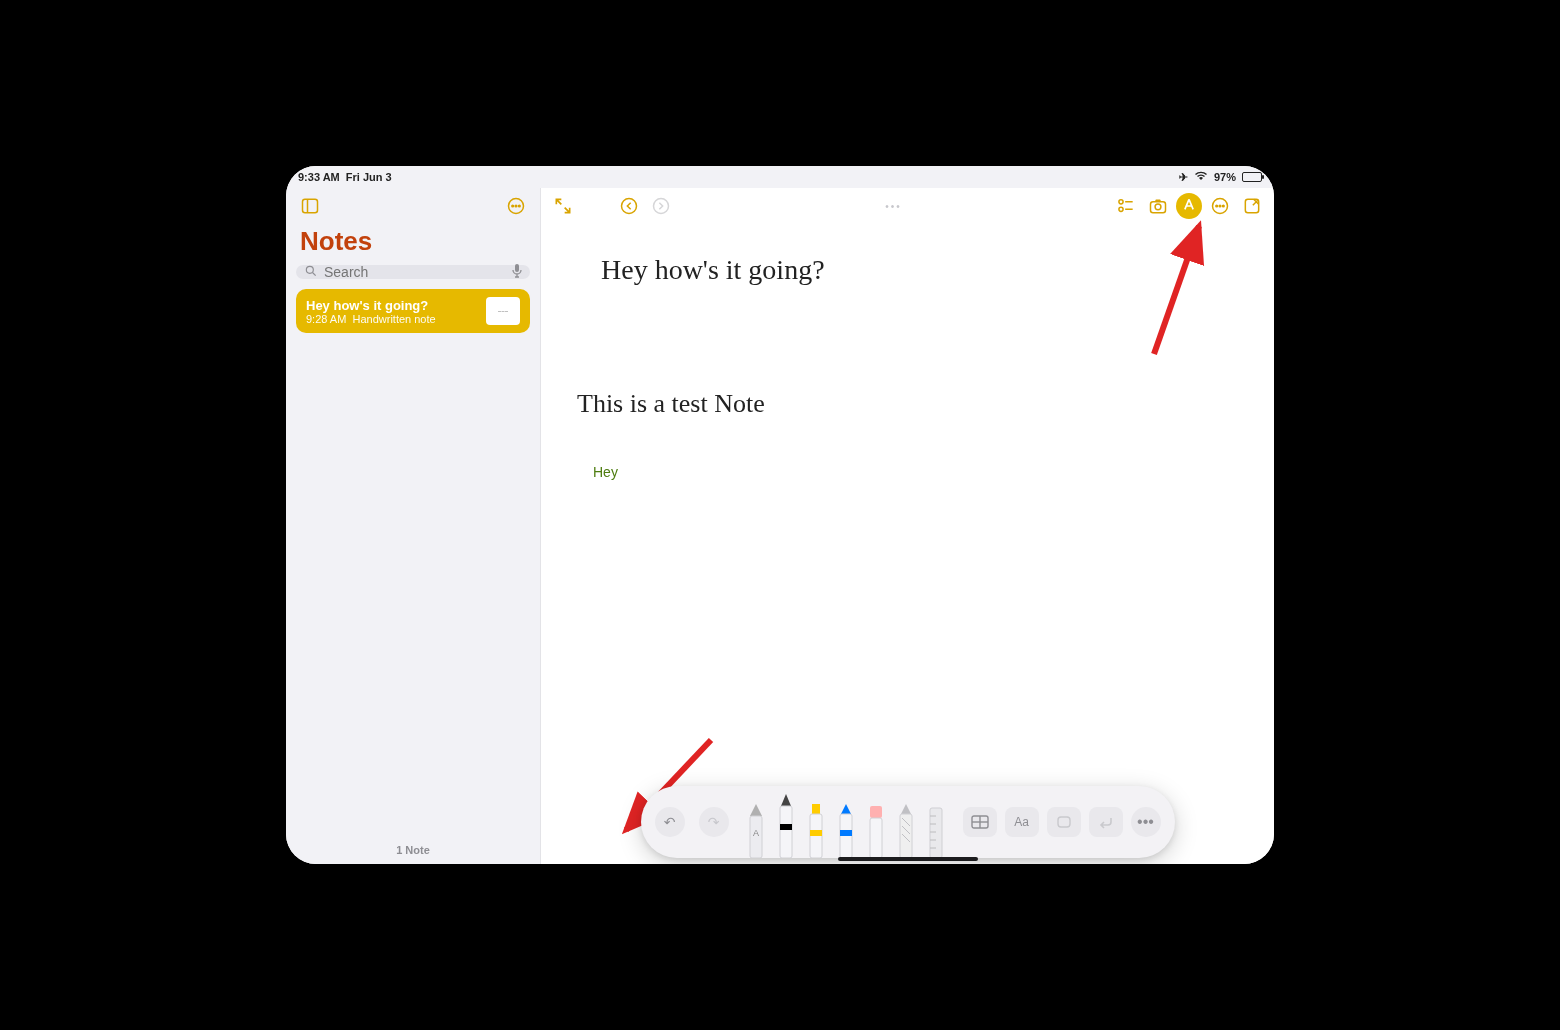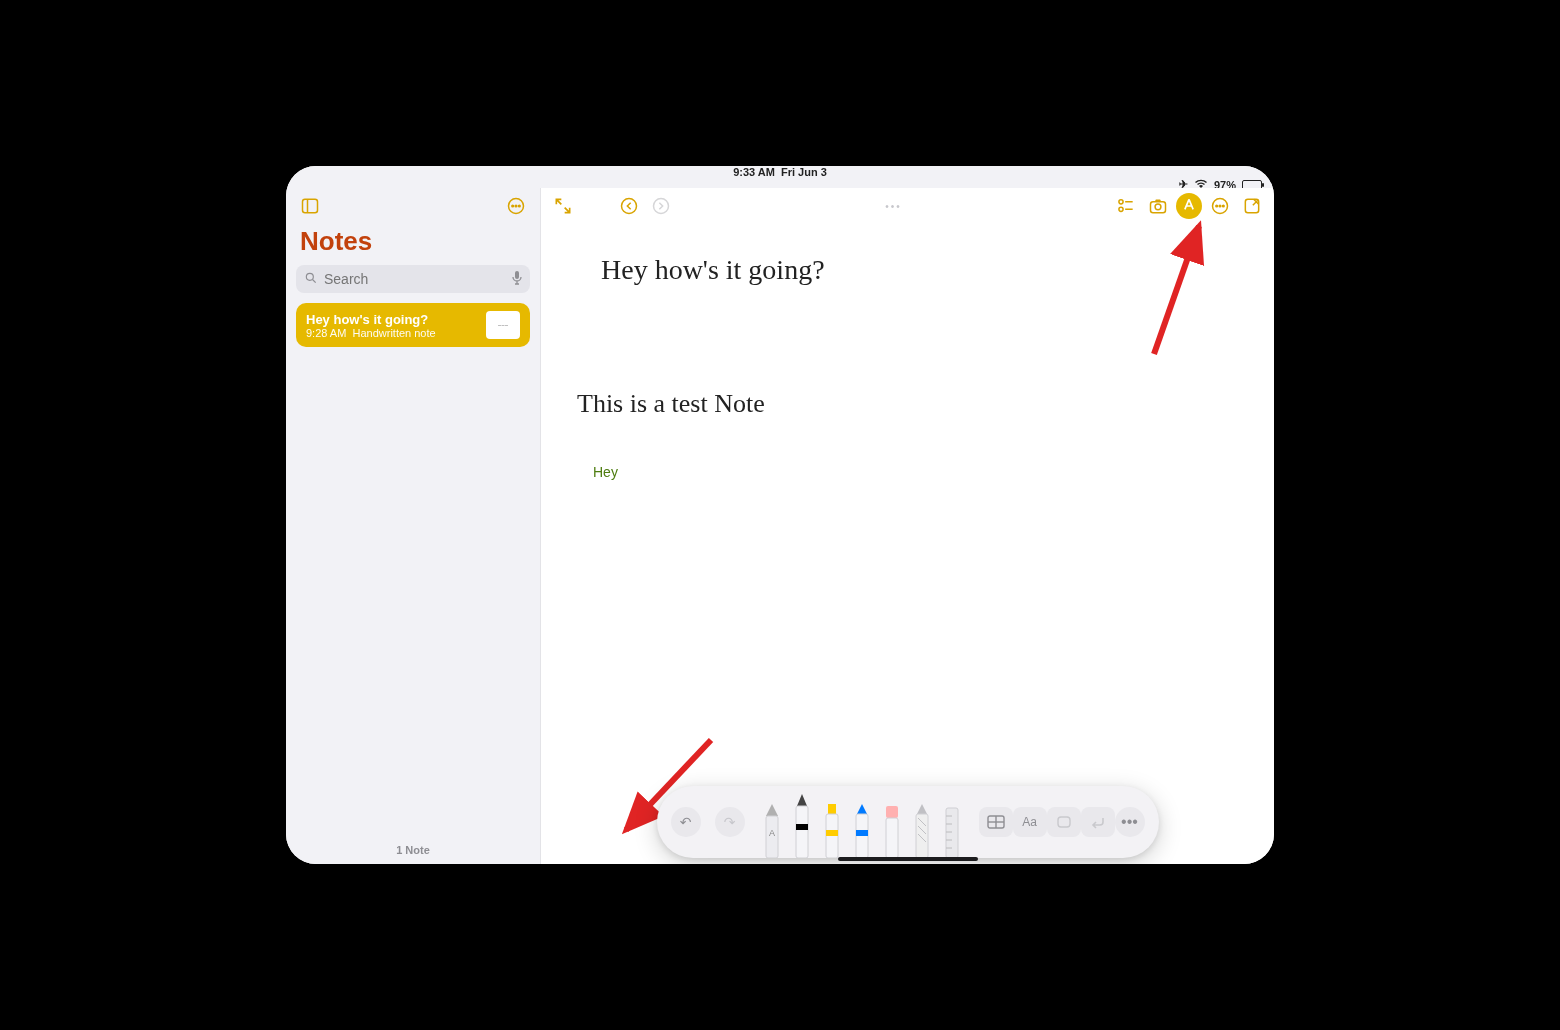--- a/index.html
+++ b/index.html
@@ -25,41 +25,40 @@
     display:flex; flex-direction:column;
     position:relative;
   }
   .statusbar {
     height:22px;
     display:flex; align-items:center;
     padding:0 12px;
     font-size:11px; font-weight:600;
     color:#222;
     background:#f2f2f6;
-    flex-direction:column;
   }
   .statusbar .sb-left { display:flex; gap:6px; }
   .statusbar .sb-right { margin-left:auto; display:flex; gap:6px; align-items:center; }
   .battery { width:20px; height:10px; border:1px solid #222; border-radius:2px; position:relative; }
   .battery::after{content:"";position:absolute;right:-3px;top:2px;width:2px;height:4px;background:#222;border-radius:1px;}
   .battery .fill{height:100%;background:#222;border-radius:1px;}
   
   .content { flex:1; display:flex; min-height:0; }
   .sidebar {
     width:255px; background:#f2f2f6;
     display:flex; flex-direction:column;
     border-right:1px solid #e3e3e7;
   }
   .sb-toolbar { height:36px; display:flex; align-items:center; padding:0 10px; gap:10px; }
   .icon-btn { width:28px; height:28px; display:flex; align-items:center; justify-content:center; color:#d9a400; cursor:pointer; border-radius:6px;}
   .icon-btn svg { width:20px; height:20px; }
   .sb-toolbar .spacer{flex:1;}
   .sb-title { font-size:26px; font-weight:700; color:#c2410c; padding:2px 14px 8px; }
   .searchbox {
-    margin:0 10px 10px; height:28px;
+    margin:0 10px 10px; height:14px;
     background:#e4e4ea; border-radius:8px;
     display:flex; align-items:center; padding:0 8px;
     color:#8e8e93; font-size:14px; gap:6px;
   }
   .searchbox input{flex:1;border:none;background:transparent;outline:none;font-size:14px;color:#333;}
   .searchbox .mic{margin-left:auto;}
   .note-item {
     margin:0 10px; border-radius:10px; padding:8px 10px;
     display:flex; align-items:center; gap:10px;
     background:#e6b900; color:#fff; cursor:pointer;
@@ -93,21 +92,21 @@
     bottom:6px; height:72px;
     background:#f3f2f5; border-radius:36px;
     box-shadow:0 6px 24px rgba(0,0,0,.18), 0 2px 6px rgba(0,0,0,.1);
     display:flex; align-items:center; padding:0 14px; gap:14px;
   }
   .pal-btn{width:30px;height:30px;border-radius:50%;background:#e9e8ec;display:flex;align-items:center;justify-content:center;color:#8e8e93;font-size:14px;cursor:pointer;}
   .pal-btn.disabled{color:#c7c7cc;cursor:default;}
   .tools{display:flex;gap:4px;align-items:flex-end;height:100%;padding-bottom:0;}
   .tool{width:26px;height:56px;position:relative;cursor:pointer;display:flex;flex-direction:column;align-items:center;justify-content:flex-end;}
   .tool.selected{height:64px;}
-  .pal-right{display:flex;gap:0;align-items:center;}
+  .pal-right{display:flex;gap:8px;align-items:center;}
   .chip{width:34px;height:30px;border-radius:8px;background:#e9e8ec;display:flex;align-items:center;justify-content:center;color:#8e8e93;font-size:12px;cursor:pointer;}
   .dotchip{width:30px;height:30px;border-radius:50%;background:#e9e8ec;display:flex;align-items:center;justify-content:center;color:#8e8e93;cursor:pointer;}
   .home-indicator{position:absolute;bottom:3px;left:50%;transform:translateX(-50%);width:140px;height:4px;background:#1c1c1e;border-radius:3px;}
 </style>
 </head>
 <body>
 
 <div class="device">
   <div class="screen">
 

